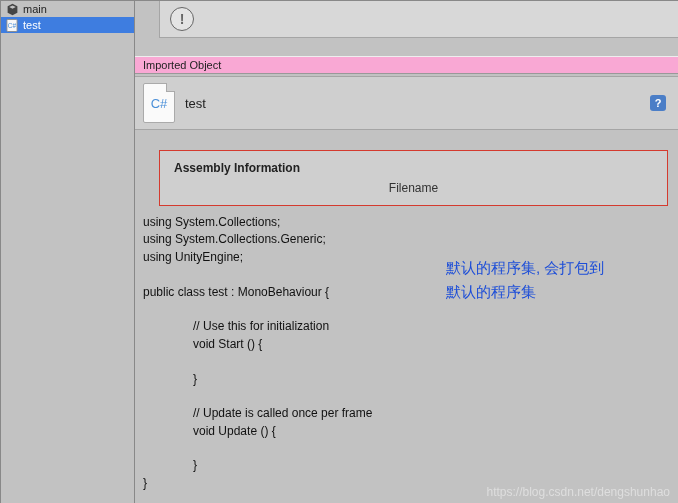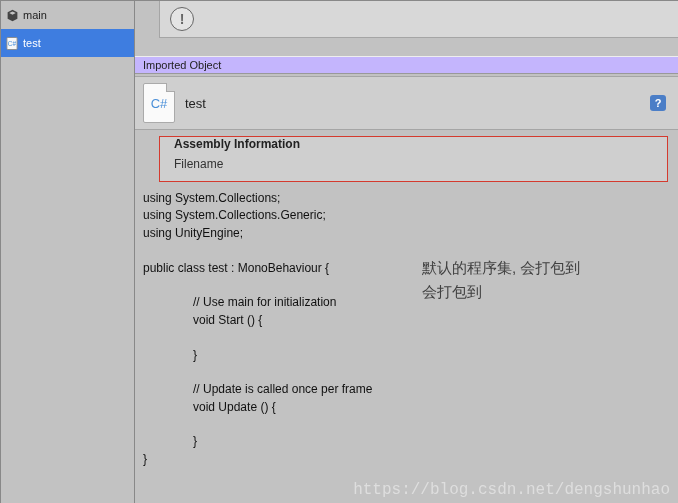--- a/index.html
+++ b/index.html
@@ -1,44 +1,44 @@
 <!DOCTYPE html>
 <html><head>
 <meta charset="utf-8">
 <style>
 * { margin: 0; padding: 0; box-sizing: border-box; font-family: Verdana, Arial, sans-serif; }
 body { width: 678px; height: 503px; background: #c2c2c2; font-size: 12px; color: #222; overflow: hidden; display: flex; border-top: 1px solid #888; border-left: 1px solid #888; position: relative; }
 
 .sidebar { width: 134px; background: #c2c2c2; border-right: 1px solid #888; }
-.sidebar-item { height: 28px; display: flex; align-items: center; padding-left: 4px; gap: 4px; font-size: 11px; }
+.sidebar-item { height: 16px; display: flex; align-items: center; padding-left: 4px; gap: 4px; font-size: 11px; }
 .sidebar-item.selected { background: #3e7de0; color: #fff; }
 .sidebar-item .ic { width: 14px; height: 14px; display: flex; align-items: center; justify-content: center; }
 
 .main { flex: 1; display: flex; flex-direction: column; background: #c2c2c2; }
 
 .warn-box { margin: 0 0 8px 24px; background: #d8d8d8; border: 1px solid #a5a5a5; border-top: none; border-right: none; padding: 6px 10px; display: flex; align-items: flex-start; gap: 10px; font-size: 11px; color: #333; }
 .warn-ic { width: 24px; height: 24px; border: 1.5px solid #666; border-radius: 50%; display: flex; align-items: center; justify-content: center; font-weight: bold; color: #666; font-size: 14px; flex-shrink: 0; background: #e4e4e4; }
 
-.section-bar { margin: 10px 0 0 0; height: 18px; background: #c4b5fd; border-top: 1px solid #eee; border-bottom: 1px solid #999; display: flex; align-items: center; padding-left: 8px; font-size: 11px; color: #222; }
+.section-bar { margin: 10px 0 0 0; height: 18px; background: #f9a8d4; border-top: 1px solid #eee; border-bottom: 1px solid #999; display: flex; align-items: center; padding-left: 8px; font-size: 11px; color: #222; }
 
 .obj-header { background: #cfcfcf; border: 1px solid #a5a5a5; border-left: none; border-right: none; padding: 6px 8px; display: flex; align-items: center; gap: 10px; margin-top: 2px; }
 .file-ic { width: 32px; height: 40px; background: #fafafa; border: 1px solid #aaa; border-radius: 2px; display: flex; align-items: center; justify-content: center; color: #4a8fd8; font-size: 13px; font-family: monospace; position: relative; }
 .file-ic::before { content: ""; position: absolute; top: -1px; right: -1px; width: 8px; height: 8px; background: #cfcfcf; border-left: 1px solid #aaa; border-bottom: 1px solid #aaa; }
 .obj-name { font-size: 13px; color: #222; flex: 1; }
 .help-ic { width: 16px; height: 16px; background: #4b7ec7; border-radius: 3px; color: #fff; display: flex; align-items: center; justify-content: center; font-size: 11px; font-weight: bold; margin-right: 4px; }
 
-.asm-box { margin: 6px 10px 0 24px; background: #cfcfcf; border: 1px solid #d43a2e; padding: 0 14px 10px 14px; }
+.asm-box { margin: 20px 10px 0 24px; background: #cfcfcf; border: 1px solid #d43a2e; padding: 10px 14px 10px 14px; }
 .asm-title { font-weight: bold; font-size: 12px; margin-bottom: 6px; }
-.asm-row { display: flex; justify-content: flex-start; font-size: 12px; color: #333; }
+.asm-row { display: flex; justify-content: center; font-size: 12px; color: #333; }
 
 .code-area { background: #c2c2c2; padding: 8px 8px 8px 8px; font-size: 12px; line-height: 1.45; font-family: Verdana, sans-serif; white-space: pre; color: #111; position: relative; }
 
-.anno { position: absolute; left: 421px; top: 255px; color: #404040; font-size: 15px; line-height: 1.6; font-family: "Microsoft YaHei", Arial, sans-serif; }
+.anno { position: absolute; left: 445px; top: 255px; color: #1d4ed8; font-size: 15px; line-height: 1.6; font-family: "Microsoft YaHei", Arial, sans-serif; }
 
-.watermark { position: absolute; right: 8px; bottom: 4px; color: #dedede; font-size: 16px; font-family: Liberation Mono, monospace; }
+.watermark { position: absolute; right: 8px; bottom: 4px; color: #dedede; font-size: 12px; font-family: Liberation Sans, sans-serif; }
 </style>
 </head>
 <body>
 
 <div class="sidebar">
   <div class="sidebar-item">
     <span class="ic">
       <svg width="13" height="13" viewBox="0 0 16 16">
           <path fill="#444" d="M8 1L2 4v8l6 3 6-3V4L8 1zm0 2l4 2-4 2-4-2 4-2z"></path>
         </svg>
@@ -80,31 +80,31 @@
       <span>Filename</span>
     </div>
   </div>
 
   <div class="code-area">using System.Collections;
 using System.Collections.Generic;
 using UnityEngine;
 
 public class test : MonoBehaviour {
 
-               // Use main for initialization
+               // Use this for initialization
                void Start () {
 
                }
 
                // Update is called once per frame
                void Update () {
 
                }
 }</div>
 
 </div>
 
 <div class="anno">
   <div>默认的程序集, 会打包到</div>
-  <div>会打包到</div>
+  <div>默认的程序集</div>
 </div>
 
 <div class="watermark">https://blog.csdn.net/dengshunhao</div>
 
 </body></html>

